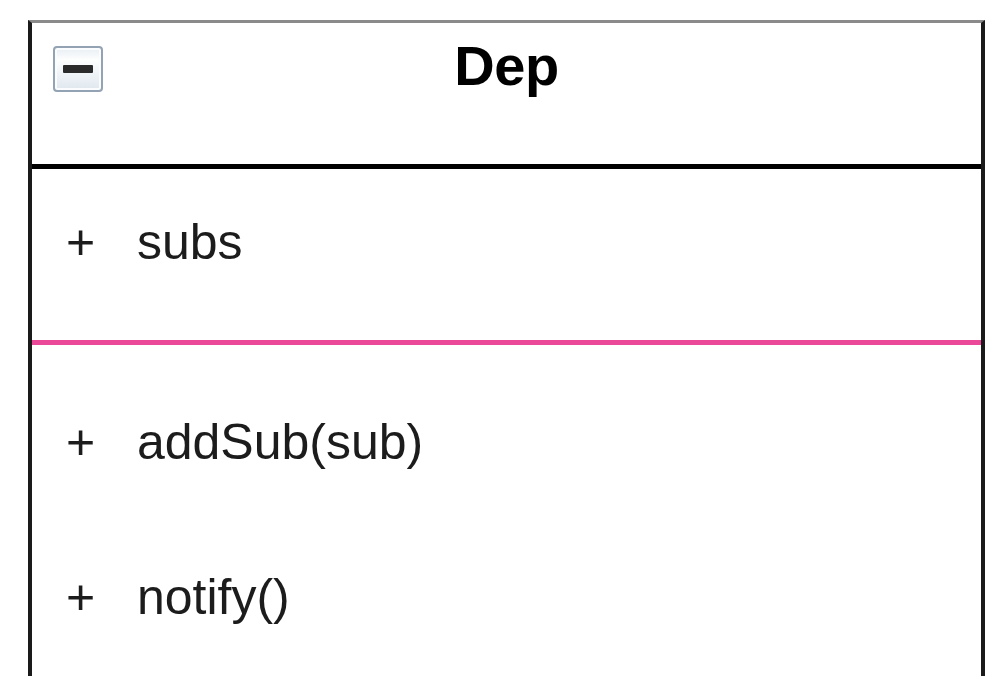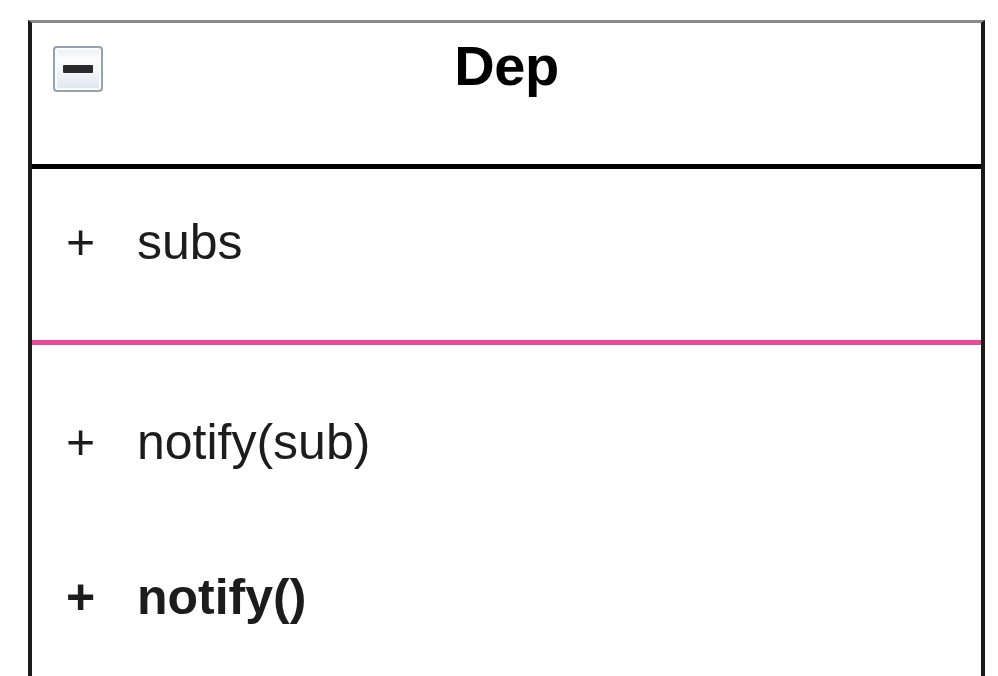--- a/index.html
+++ b/index.html
@@ -127,21 +127,21 @@
   .member-row .visibility {
     display: inline;
   }
   .member-row .member-name {
     display: inline;
   }
 
   
   .attr-0  { top: 48px; }
   .op-0    { top: 72px; }
-  .op-1    { top: 227px; font-weight: bold; }
+  .op-1    { top: 227px; }
 </style>
 </head>
 <body>
 
 <div id="diagram-canvas">
 
   <div class="uml-class">
 
     <div class="class-header">
 
@@ -157,21 +157,21 @@
         <span class="visibility">+</span>
         <span>&nbsp;</span>
         <span class="member-name">subs</span>
       </div>
     </div>
 
     <div class="class-operations">
       <div class="member-row op-0">
         <span class="visibility">+</span>
         <span>&nbsp;</span>
-        <span class="member-name">notify(sub)</span>
+        <span class="member-name">addSub(sub)</span>
       </div>
 
       <div class="member-row op-1">
         <span class="visibility">+</span>
         <span>&nbsp;</span>
         <span class="member-name">notify()</span>
       </div>
     </div>
 
   </div>

